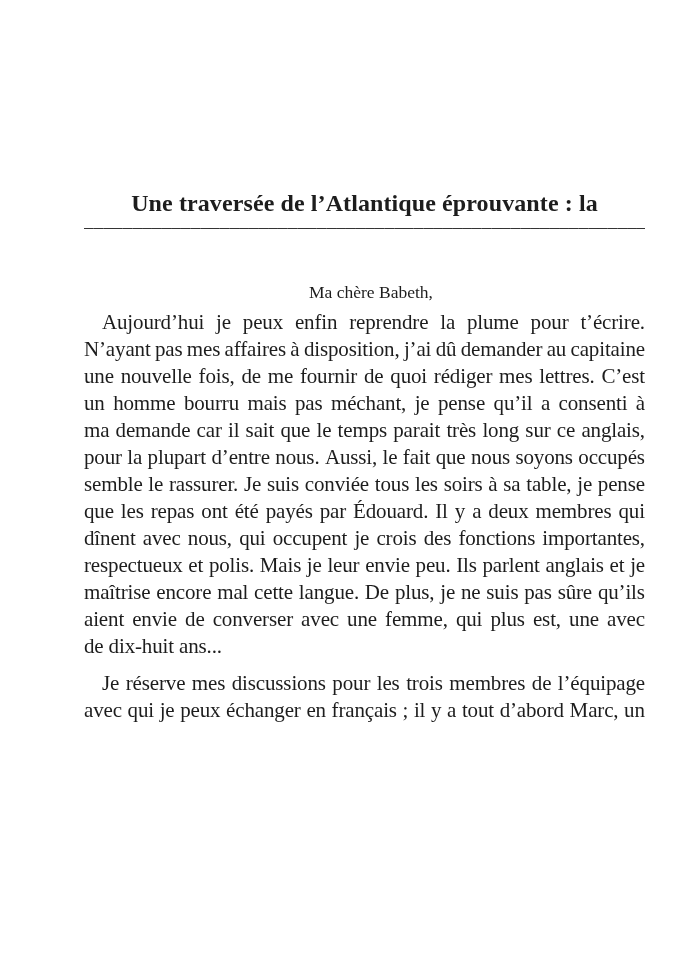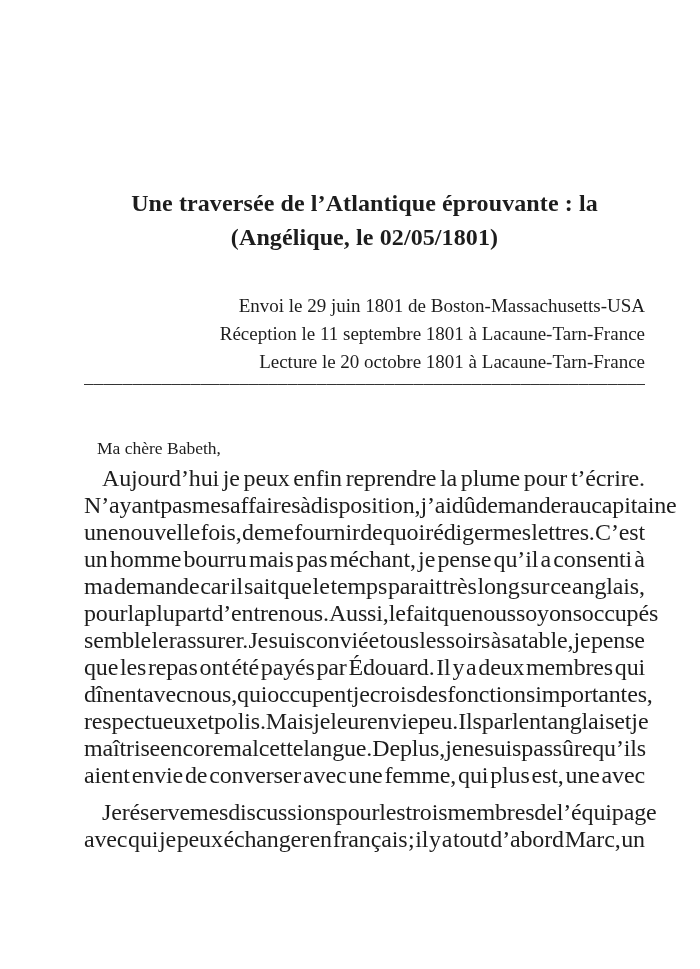--- a/index.html
+++ b/index.html
@@ -43,47 +43,42 @@
     overflow: hidden;
     letter-spacing: 0.2px;
     color: #2a2a2a;
   }
 
   .salutation {
     margin-top: 43px;
     font-size: 17.5px;
     line-height: 27px;
     text-indent: 13px;
-  }
-
-  .body { font-size: 24px; letter-spacing: -0.15px; }
+    text-align: center;
+  }
+
+  .body { font-size: 21px; letter-spacing: -0.15px; }
   .para { margin: 0; }
   .para-1 { margin-top: 3px; }
   .para-2 { margin-top: 10px; }
   .line { line-height: 27px; height: 27px; }
   .line.just { display: flex; justify-content: space-between; }
   .line.plain { text-align: left; white-space: nowrap; }
   .line.first { padding-left: 18px; }
 </style>
 </head>
 <body>
 
 <div class="page">
   <div class="content">
 
     <h1 class="title" id="title">
         <span class="title-line">Une traversée de l’Atlantique éprouvante : la</span>
-        <span class="title-line">(Angélique, le 02/05/1801)</span>
       </h1>
 
-    <div class="meta" id="meta">
-        <div class="meta-line">Envoi le 29 juin 1801 de Boston-Massachusetts-USA</div>
-        <div class="meta-line">Réception le 11 septembre 1801 à Lacaune-Tarn-France</div>
-        <div class="meta-line">Lecture le 20 octobre 1801 à Lacaune-Tarn-France</div>
-      </div>
 
     <div class="divider-wrap">
       <div class="divider-text">___________________________________________________________</div>
     </div>
 
     <div class="salutation">Ma chère Babeth,</div>
 
     <div class="body" id="paras">
         <div class="para para-1">
           <div class="line just first">
@@ -249,20 +244,21 @@
             <span class="word">converser</span>
             <span class="word">avec</span>
             <span class="word">une</span>
             <span class="word">femme,</span>
             <span class="word">qui</span>
             <span class="word">plus</span>
             <span class="word">est,</span>
             <span class="word">une</span>
             <span class="word">avec</span>
           </div>
+          <div class="line plain">de dix-huit ans...</div>
         </div>
         <div class="para para-2">
           <div class="line just first">
             <span class="word">Je</span>
             <span class="word">réserve</span>
             <span class="word">mes</span>
             <span class="word">discussions</span>
             <span class="word">pour</span>
             <span class="word">les</span>
             <span class="word">trois</span>

